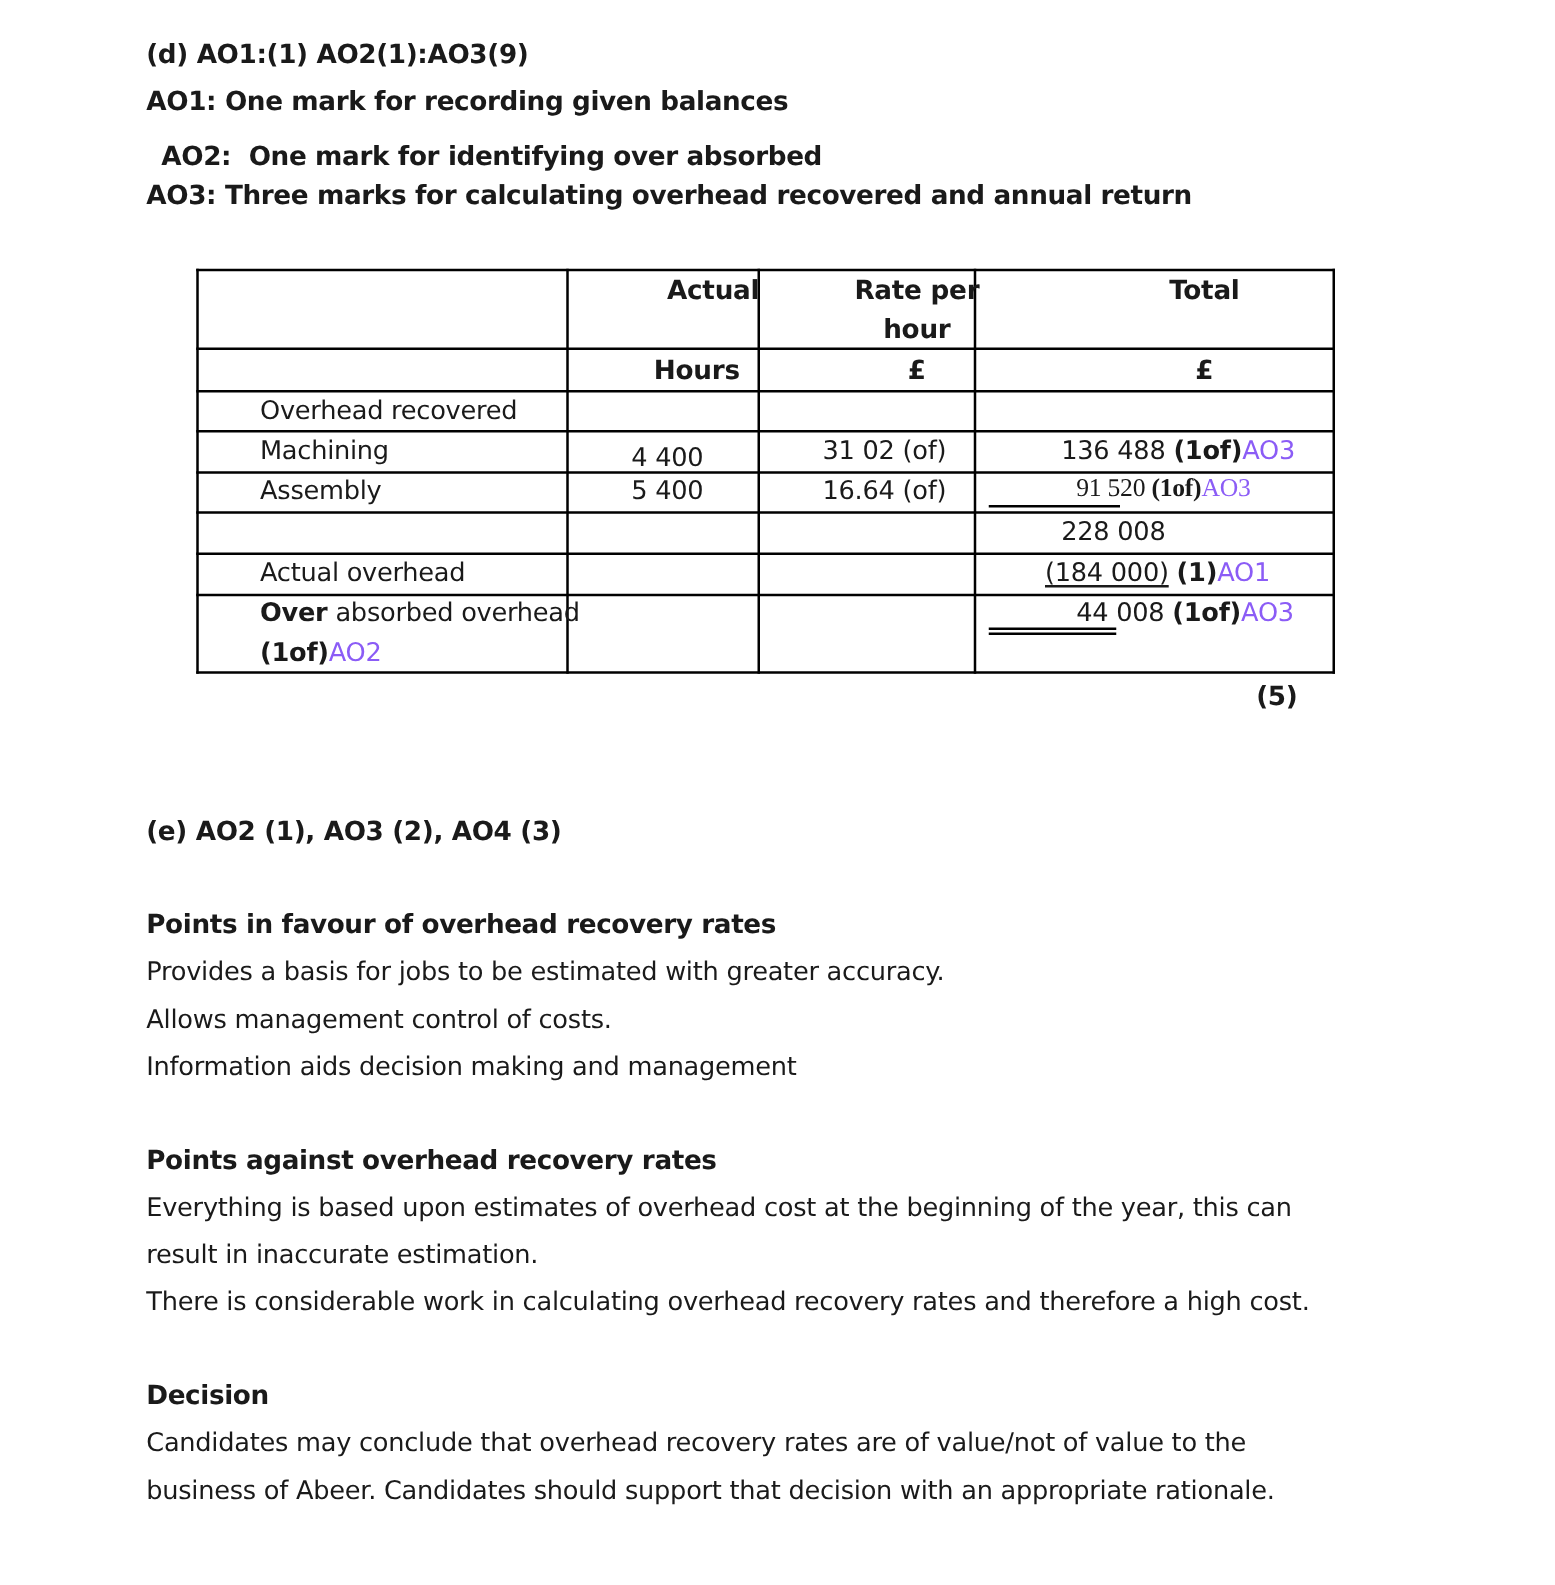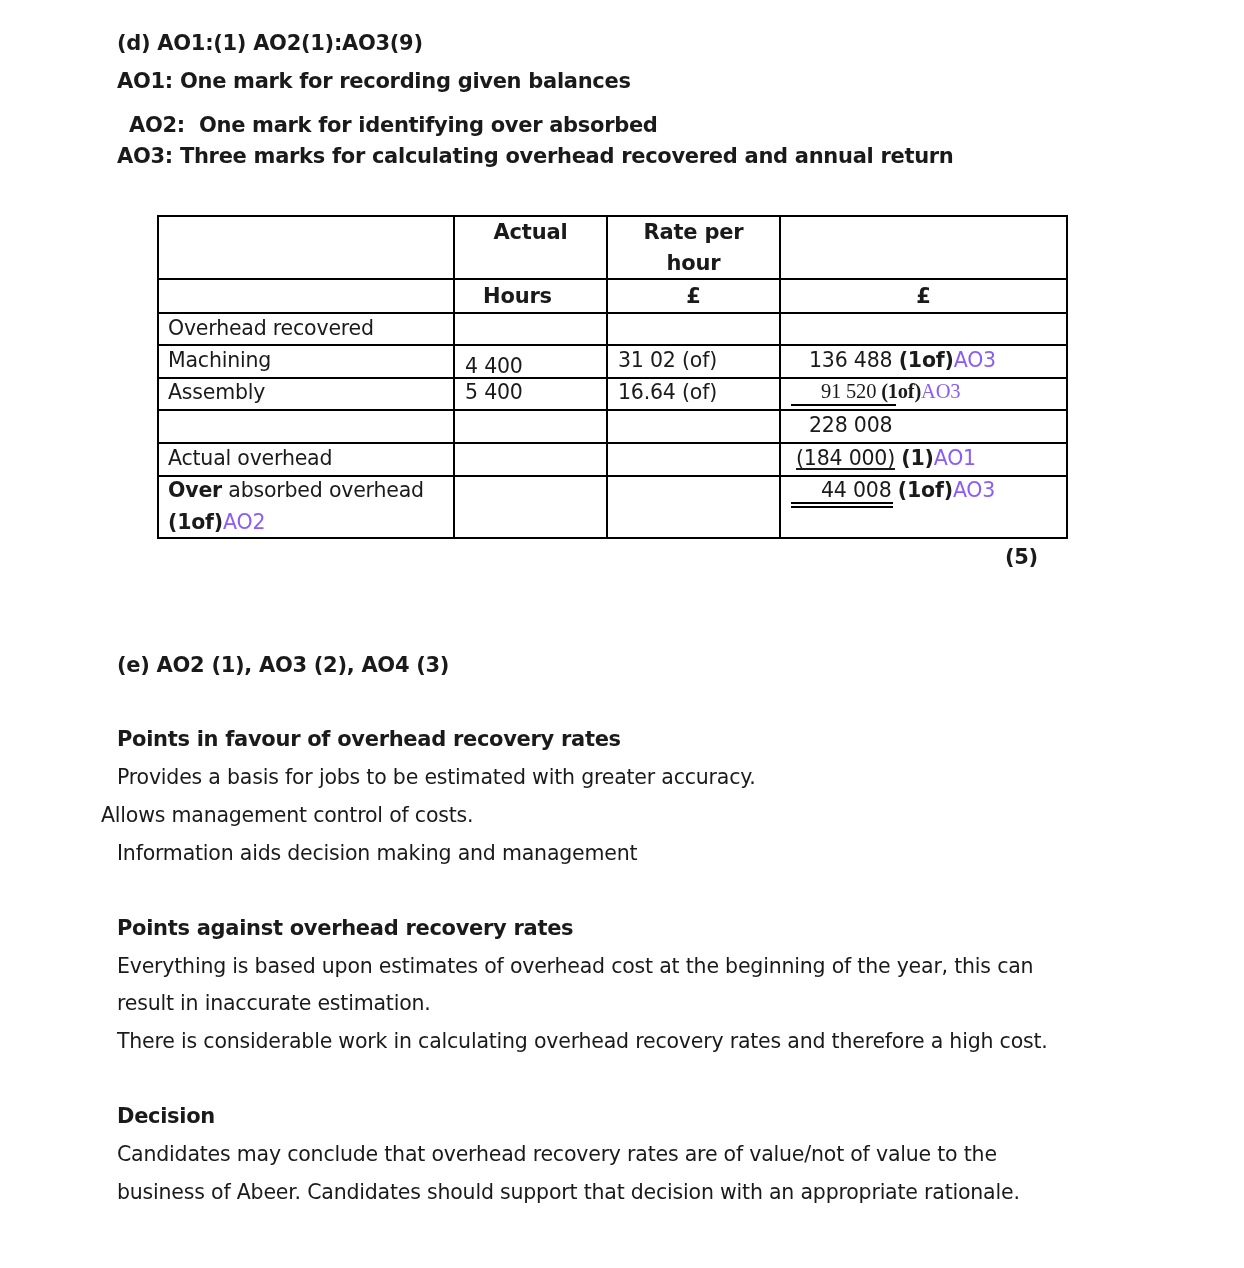--- a/index.html
+++ b/index.html
@@ -11,21 +11,21 @@
   .abs { position: absolute; white-space: nowrap; }
   .h { font-weight: bold; font-size: 21px; letter-spacing: -0.3px; }
   .p { font-size: 20.5px; letter-spacing: -0.2px; }
   .red { color: #8b5cf6; }
   .b { font-weight: bold; }
 
   
   .tbl { position: absolute; left: 157px; top: 215px; width: 911px; height: 324px; }
   .hl { position: absolute; height: 2px; background: #000; }
   .vl { position: absolute; width: 2px; background: #000; }
-  .cell { position: absolute; font-size: 20.5px; white-space: nowrap; letter-spacing: -0.2px; }
+  .cell { position: absolute; font-size: 20.5px; white-space: nowrap; letter-spacing: -0.2px; padding-left: 40px; }
   .ch { font-weight: bold; text-align: center; font-size: 21px; }
   .ul { text-decoration: underline; text-underline-offset: 3px; }
   .uline { position: absolute; height: 1.5px; background: #000; }
 </style>
 </head>
 <body>
 
 <div class="abs h" style="left:117px; top:31px;">(d) AO1:(1) AO2(1):AO3(9)</div>
 <div class="abs h" style="left:117px; top:69px;">AO1: One mark for recording given balances</div>
 <div class="abs h" style="left:117px; top:113px; white-space:pre;margin-left:12px;">AO2:  One mark for identifying over absorbed</div>
@@ -45,20 +45,21 @@
 
   <div class="vl" style="left:0; top:0; height:324px;"></div>
   <div class="vl" style="left:296px; top:0; height:324px;"></div>
   <div class="vl" style="left:449px; top:0; height:324px;"></div>
   <div class="vl" style="left:622px; top:0; height:324px;"></div>
   <div class="vl" style="left:909px; top:0; height:324px;"></div>
 
   <div class="cell ch" style="left:298px; width:151px; top:5px;">Actual</div>
   <div class="cell ch" style="left:451px; width:171px; top:5px;">Rate per</div>
   <div class="cell ch" style="left:451px; width:171px; top:36px;">hour</div>
+  <div class="cell ch" style="left:624px; width:285px; top:5px;">Total</div>
 
   <div class="cell ch" style="left:298px; width:125px; top:69px;">Hours</div>
   <div class="cell ch" style="left:451px; width:171px; top:69px;">£</div>
   <div class="cell ch" style="left:624px; width:285px; top:69px;">£</div>
 
   <div class="cell" style="left:11px; top:101px;">Overhead recovered</div>
 
   <div class="cell" style="left:11px; top:133px;">Machining</div>
   <div class="cell" style="left:308px; top:139px;">4 400</div>
   <div class="cell" style="left:461px; top:133px;">31 02 (of)</div>
@@ -97,21 +98,21 @@
     <span class="b">(1of)</span><span class="red">AO3</span>
   </div>
 </div>
 
 <div class="abs h" style="left:1005px; top:545px;">(5)</div>
 
 <div class="abs h" style="left:117px; top:653px;">(e) AO2 (1), AO3 (2), AO4 (3)</div>
 
 <div class="abs h" style="left:117px; top:727px;">Points in favour of overhead recovery rates</div>
 <div class="abs p" style="left:117px; top:765px;">Provides a basis for jobs to be estimated with greater accuracy.</div>
-<div class="abs p" style="left:101px; top:803px;text-align:center;">Allows management control of costs.</div>
+<div class="abs p" style="left:117px; top:803px;text-align:center;">Allows management control of costs.</div>
 <div class="abs p" style="left:117px; top:841px;">Information aids decision making and management</div>
 
 <div class="abs h" style="left:117px; top:916px;">Points against overhead recovery rates</div>
 <div class="abs p" style="left:117px; top:954px;">Everything is based upon estimates of overhead cost at the beginning of the year, this can</div>
 <div class="abs p" style="left:117px; top:991px;">result in inaccurate estimation.</div>
 <div class="abs p" style="left:117px; top:1029px;">There is considerable work in calculating overhead recovery rates and therefore a high cost.</div>
 
 <div class="abs h" style="left:117px; top:1104px;">Decision</div>
 <div class="abs p" style="left:117px; top:1142px;">Candidates may conclude that overhead recovery rates are of value/not of value to the</div>
 <div class="abs p" style="left:117px; top:1180px;">business of Abeer. Candidates should support that decision with an appropriate rationale.</div>

